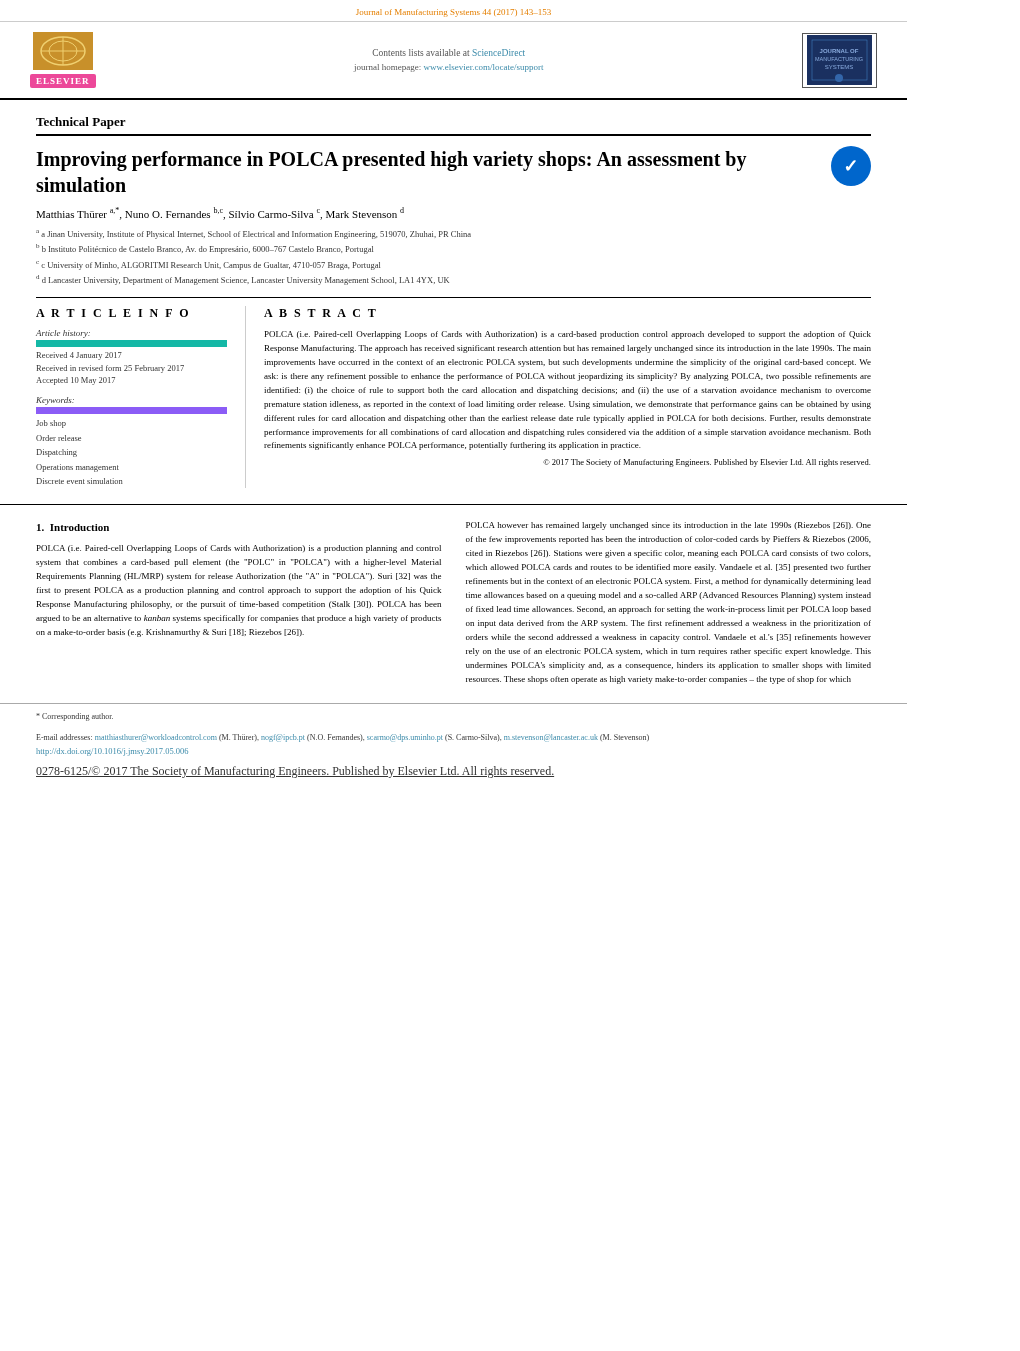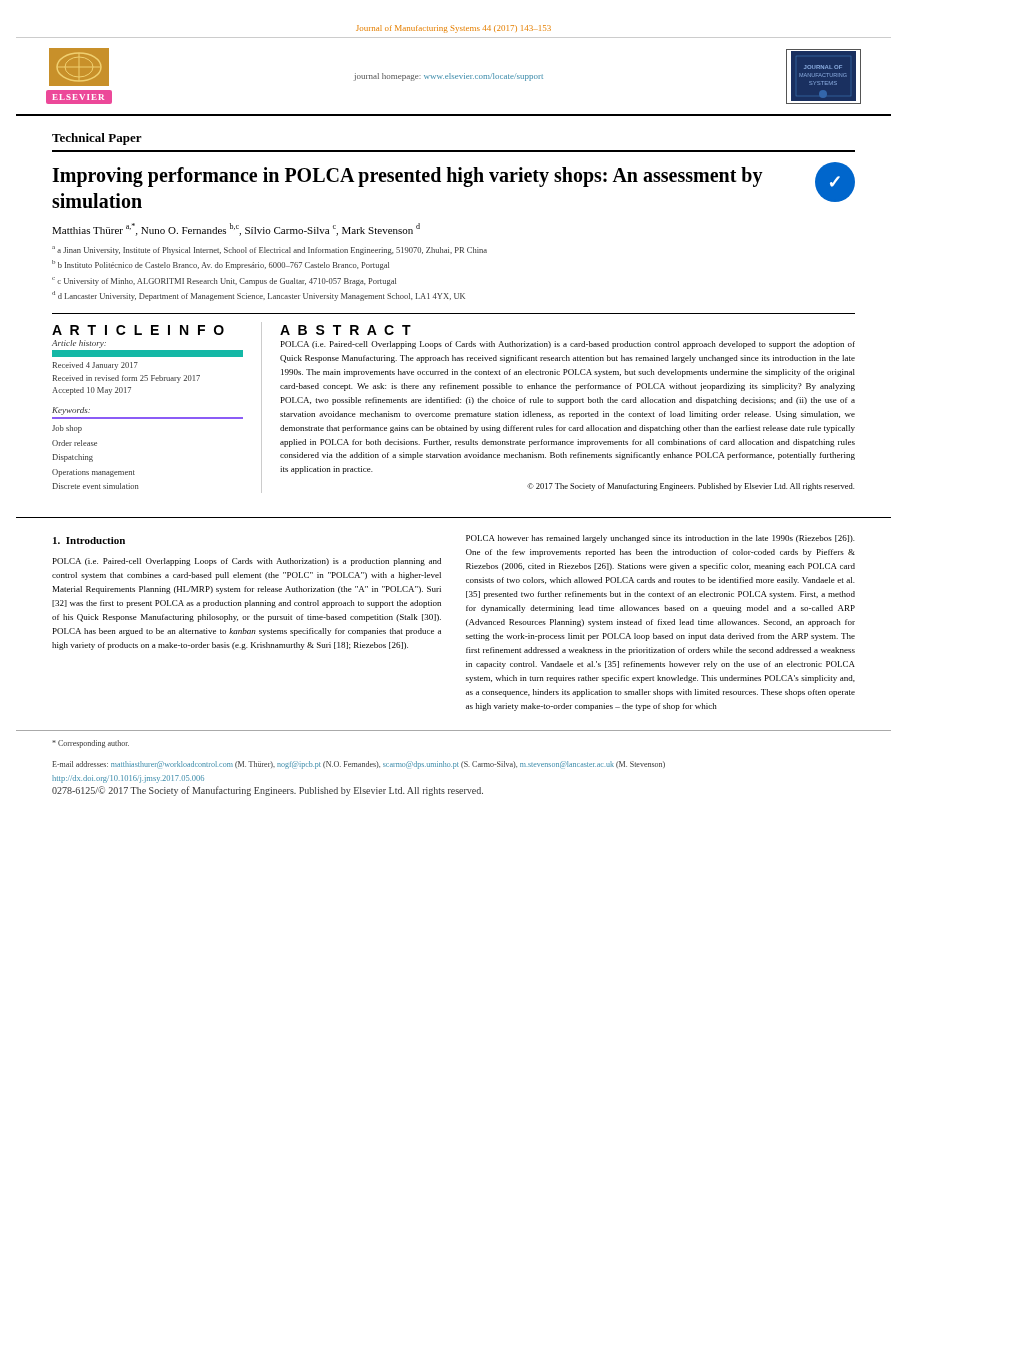--- a/index.html
+++ b/index.html
@@ -7,21 +7,21 @@
       font-family: 'Times New Roman', Times, serif;
       background: #fff;
       color: #000;
       width: 1020px;
       min-height: 1351px;
       font-size: 10px;
     }
     .page {
       width: 907px;
       background: #fff;
-      padding: 16px;
+      padding: 0;
     }
     
     .top-bar {
       text-align: center;
       padding: 6px 0 4px 0;
       border-bottom: 1px solid #ccc;
     }
     .top-bar a {
       color: #e47f00;
       font-size: 9px;
@@ -158,25 +158,25 @@
       width: 210px;
       min-width: 210px;
       padding-right: 18px;
       border-right: 1px solid #ccc;
     }
     .right-col {
       flex: 1;
       padding-left: 18px;
     }
     .col-section-title {
-      font-size: 14px;
+      font-size: 12px;
       letter-spacing: 2px;
       font-weight: bold;
-      font-family: Liberation Sans, sans-serif;
-      margin-bottom: 0;
+      font-family: Liberation Serif, serif;
+      margin-bottom: 7px;
       color: #000;
     }
     .article-info-section {
       margin-bottom: 8px;
     }
     .article-info-label {
       font-size: 9px;
       font-style: italic;
       color: #333;
       margin-bottom: 2px;
@@ -189,21 +189,21 @@
       line-height: 1.5;
     }
     .keywords-section {
       margin-top: 6px;
     }
     .keywords-label {
       font-size: 9px;
       font-style: italic;
       color: #333;
       margin-bottom: 2px;
-      border-bottom: 2px solid #8b5cf6;
+      border-bottom: 7px solid #8b5cf6;
       padding-bottom: 2px;
     }
     .keywords-list {
       font-size: 8.5px;
       color: #333;
       line-height: 1.7;
     }
     .abstract-text {
       font-size: 9px;
       line-height: 1.55;
@@ -213,21 +213,21 @@
     .abstract-copyright {
       font-size: 8.5px;
       text-align: right;
       margin-top: 4px;
       color: #000;
     }
     
     .body-section {
       padding: 14px 36px 0 36px;
       border-top: 1.5px solid #000;
-      margin-top: 24px;
+      margin-top: 16px;
     }
     .body-two-col {
       display: flex;
       gap: 24px;
     }
     .body-col {
       flex: 1;
       font-size: 9px;
       line-height: 1.55;
       text-align: justify;
@@ -268,23 +268,24 @@
     }
     .footer-doi {
       font-size: 8.5px;
       margin-top: 4px;
     }
     .footer-doi a {
       color: #3c8baa;
       text-decoration: none;
     }
     .footer-issn {
-      font-size: 10px;
-      color: #333;
-      margin-top: 2px;
+      font-size: 12px;
+      color: #333;
+      margin-top: 8px;
+      text-decoration: underline;
     }
     .left-logo-img {
       width: 60px;
       height: 38px;
       background: linear-gradient(135deg, #d4a020 0%, #e8c050 50%, #d4a020 100%);
       border-radius: 3px;
       display: flex;
       align-items: center;
       justify-content: center;
       color: #fff;
@@ -313,20 +314,23 @@
           <ellipse cx="30" cy="19" rx="22" ry="14" fill="none" stroke="#f0d070" stroke-width="1.5"></ellipse>
           <ellipse cx="30" cy="19" rx="14" ry="10" fill="none" stroke="#f0d070" stroke-width="1"></ellipse>
           <line x1="8" y1="19" x2="52" y2="19" stroke="#f0d070" stroke-width="1"></line>
           <line x1="30" y1="5" x2="30" y2="33" stroke="#f0d070" stroke-width="1"></line>
         </svg>
       </div>
       <div class="elsevier-logo">ELSEVIER</div>
     </div>
 
     <div class="journal-header-center">
+      <div class="contents-text">
+        <span>Contents lists available at </span><a href="#">ScienceDirect</a>
+      </div>
       <div class="homepage">
         <span>journal homepage: </span><a href="#">www.elsevier.com/locate/support</a>
       </div>
     </div>
 
     <div class="logo-box-right">
       <svg width="65" height="50" viewBox="0 0 65 50">
         <rect width="65" height="50" fill="#1a3060"></rect>
         <rect x="5" y="5" width="55" height="40" fill="#1a3060" stroke="#4488cc" stroke-width="0.5"></rect>
         <text x="32" y="18" text-anchor="middle" font-family="Arial" font-size="6" fill="#88aadd" font-weight="bold">JOURNAL OF</text>

